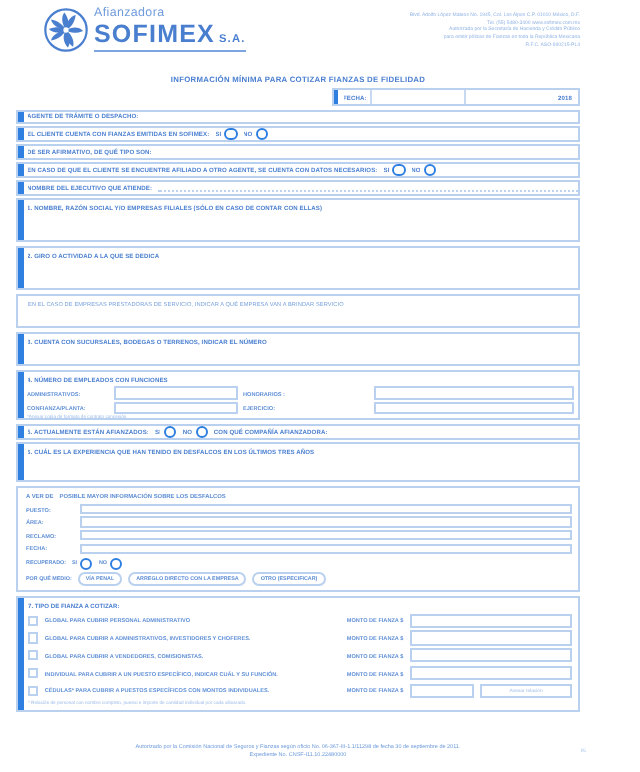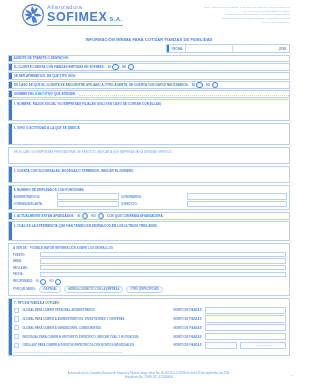--- a/index.html
+++ b/index.html
@@ -25,21 +25,21 @@
 
   
   .header {
     display: flex;
     align-items: flex-start;
     justify-content: space-between;
     height: 30px;
   }
   .brand {
     display: flex;
-    align-items: flex-start;
+    align-items: flex-end;
     gap: 3px;
     padding-left: 14px;
   }
   .logo-mark {
     width: 22px;
     height: 22px;
     flex: 0 0 22px;
   }
   .brand-text {
     display: flex;

